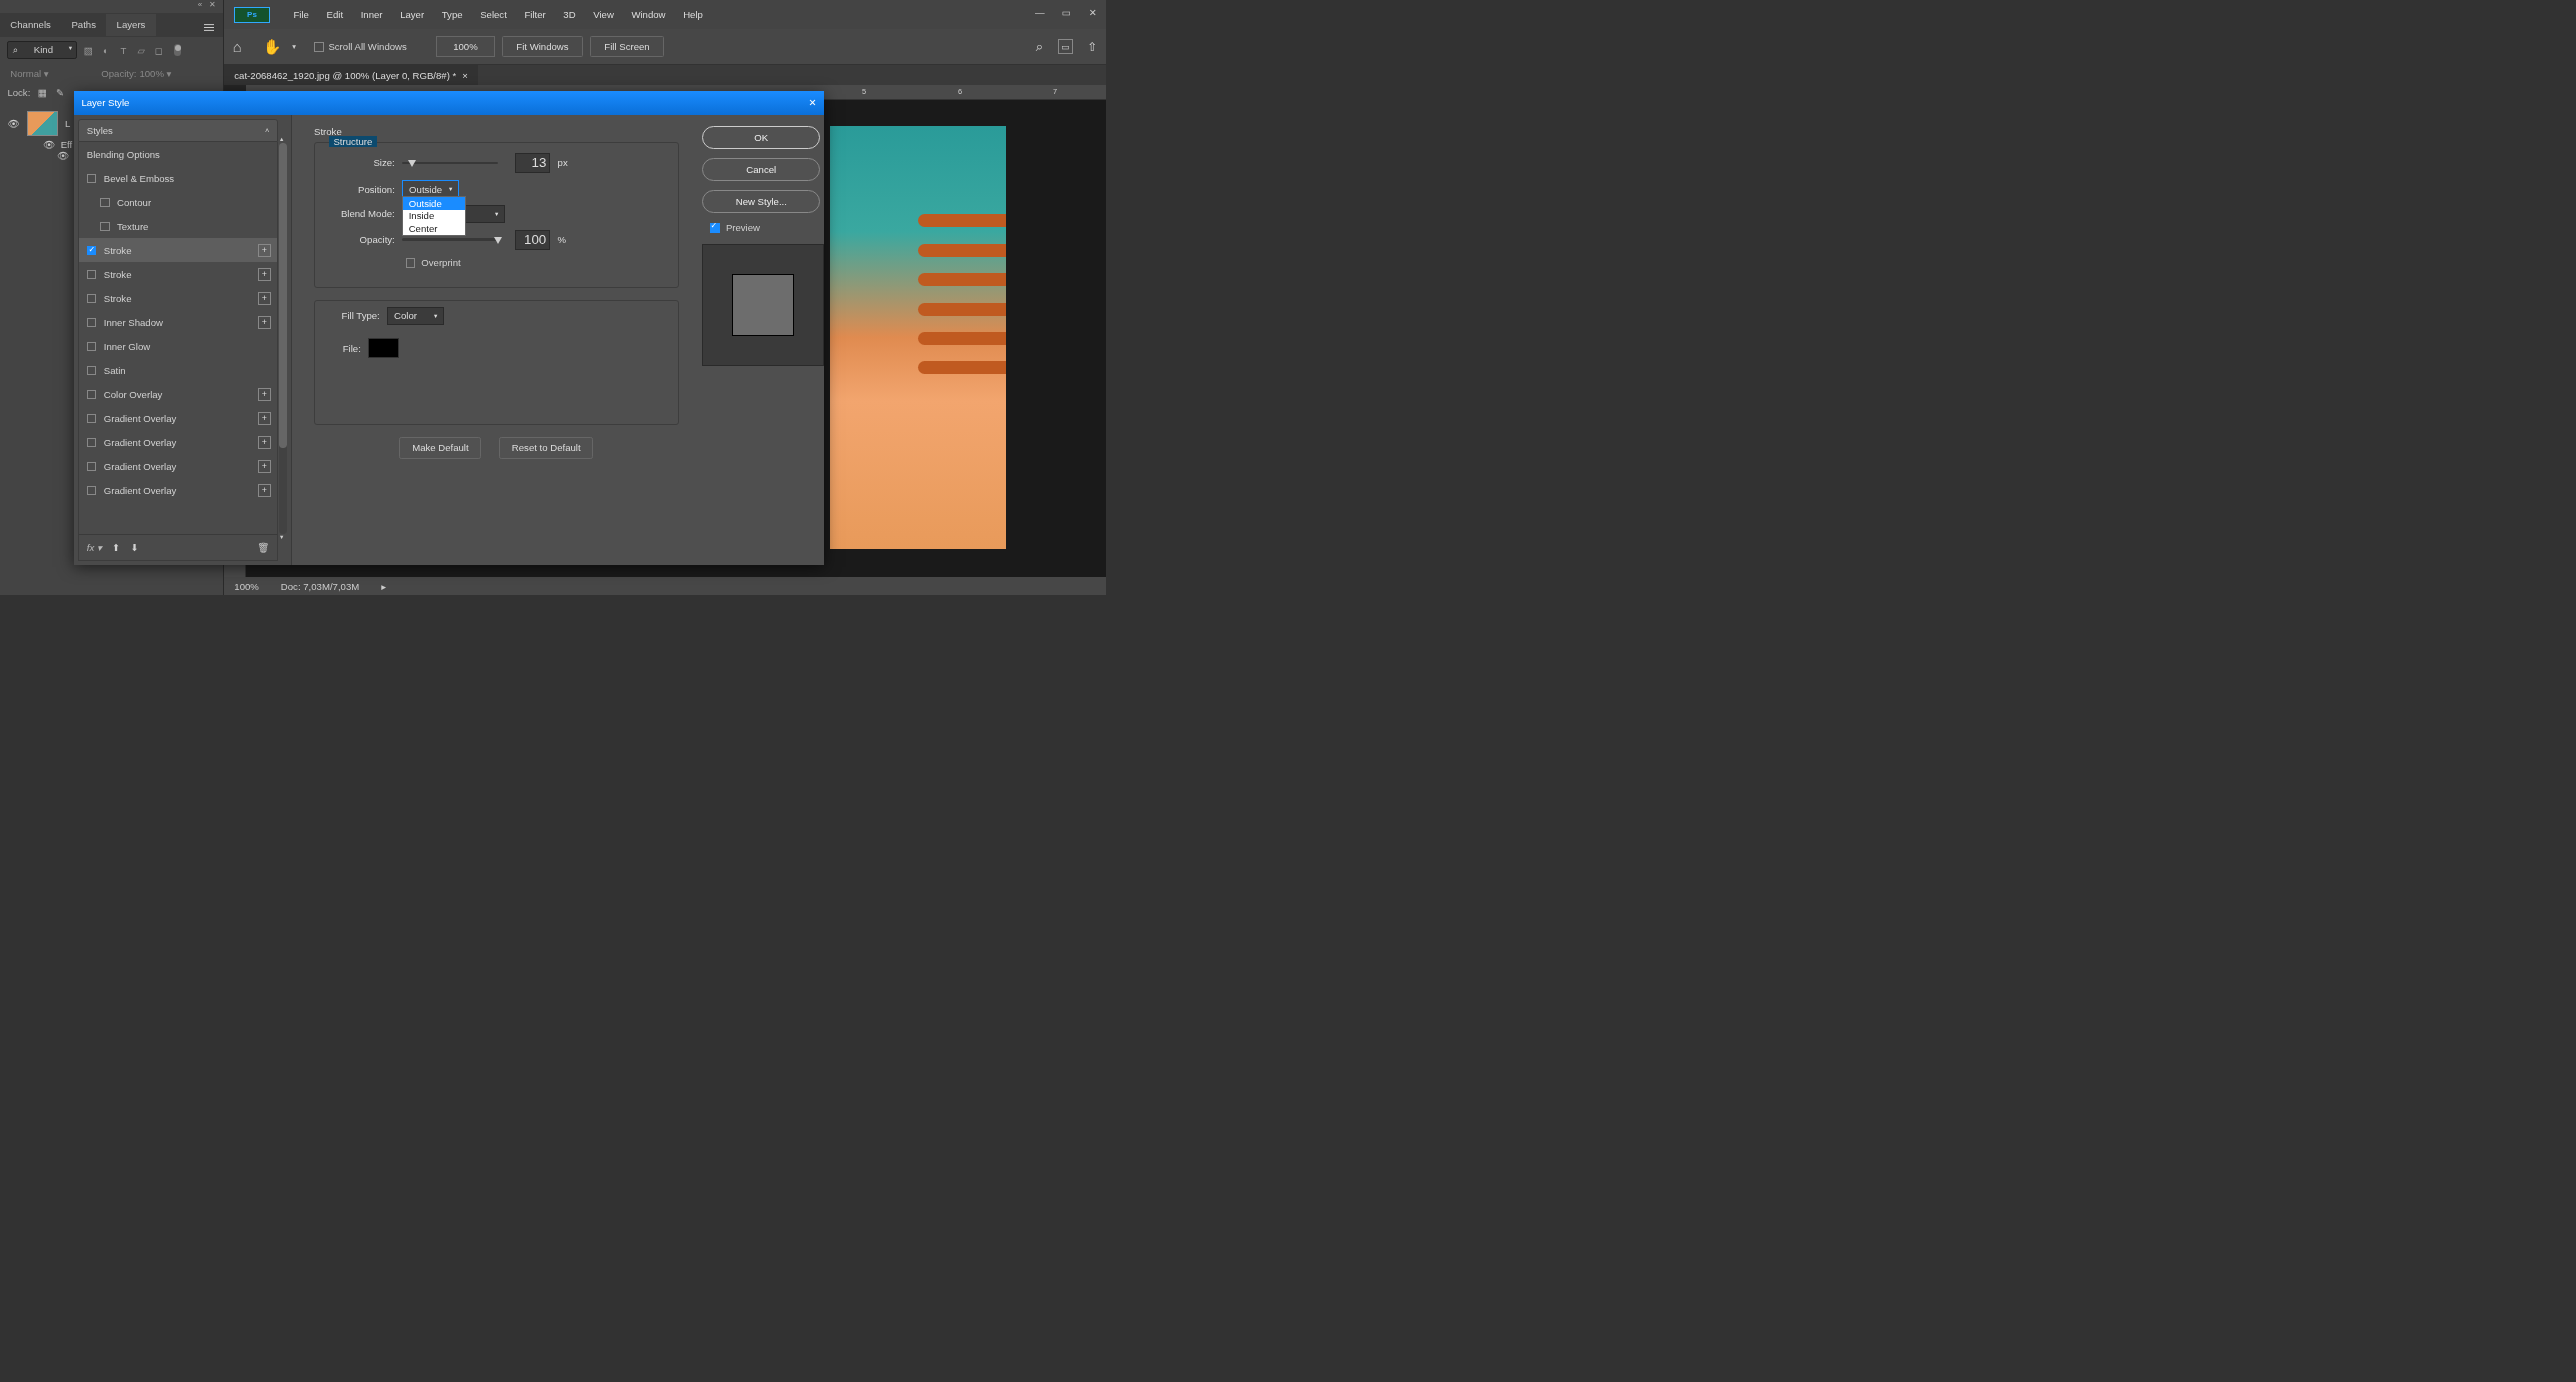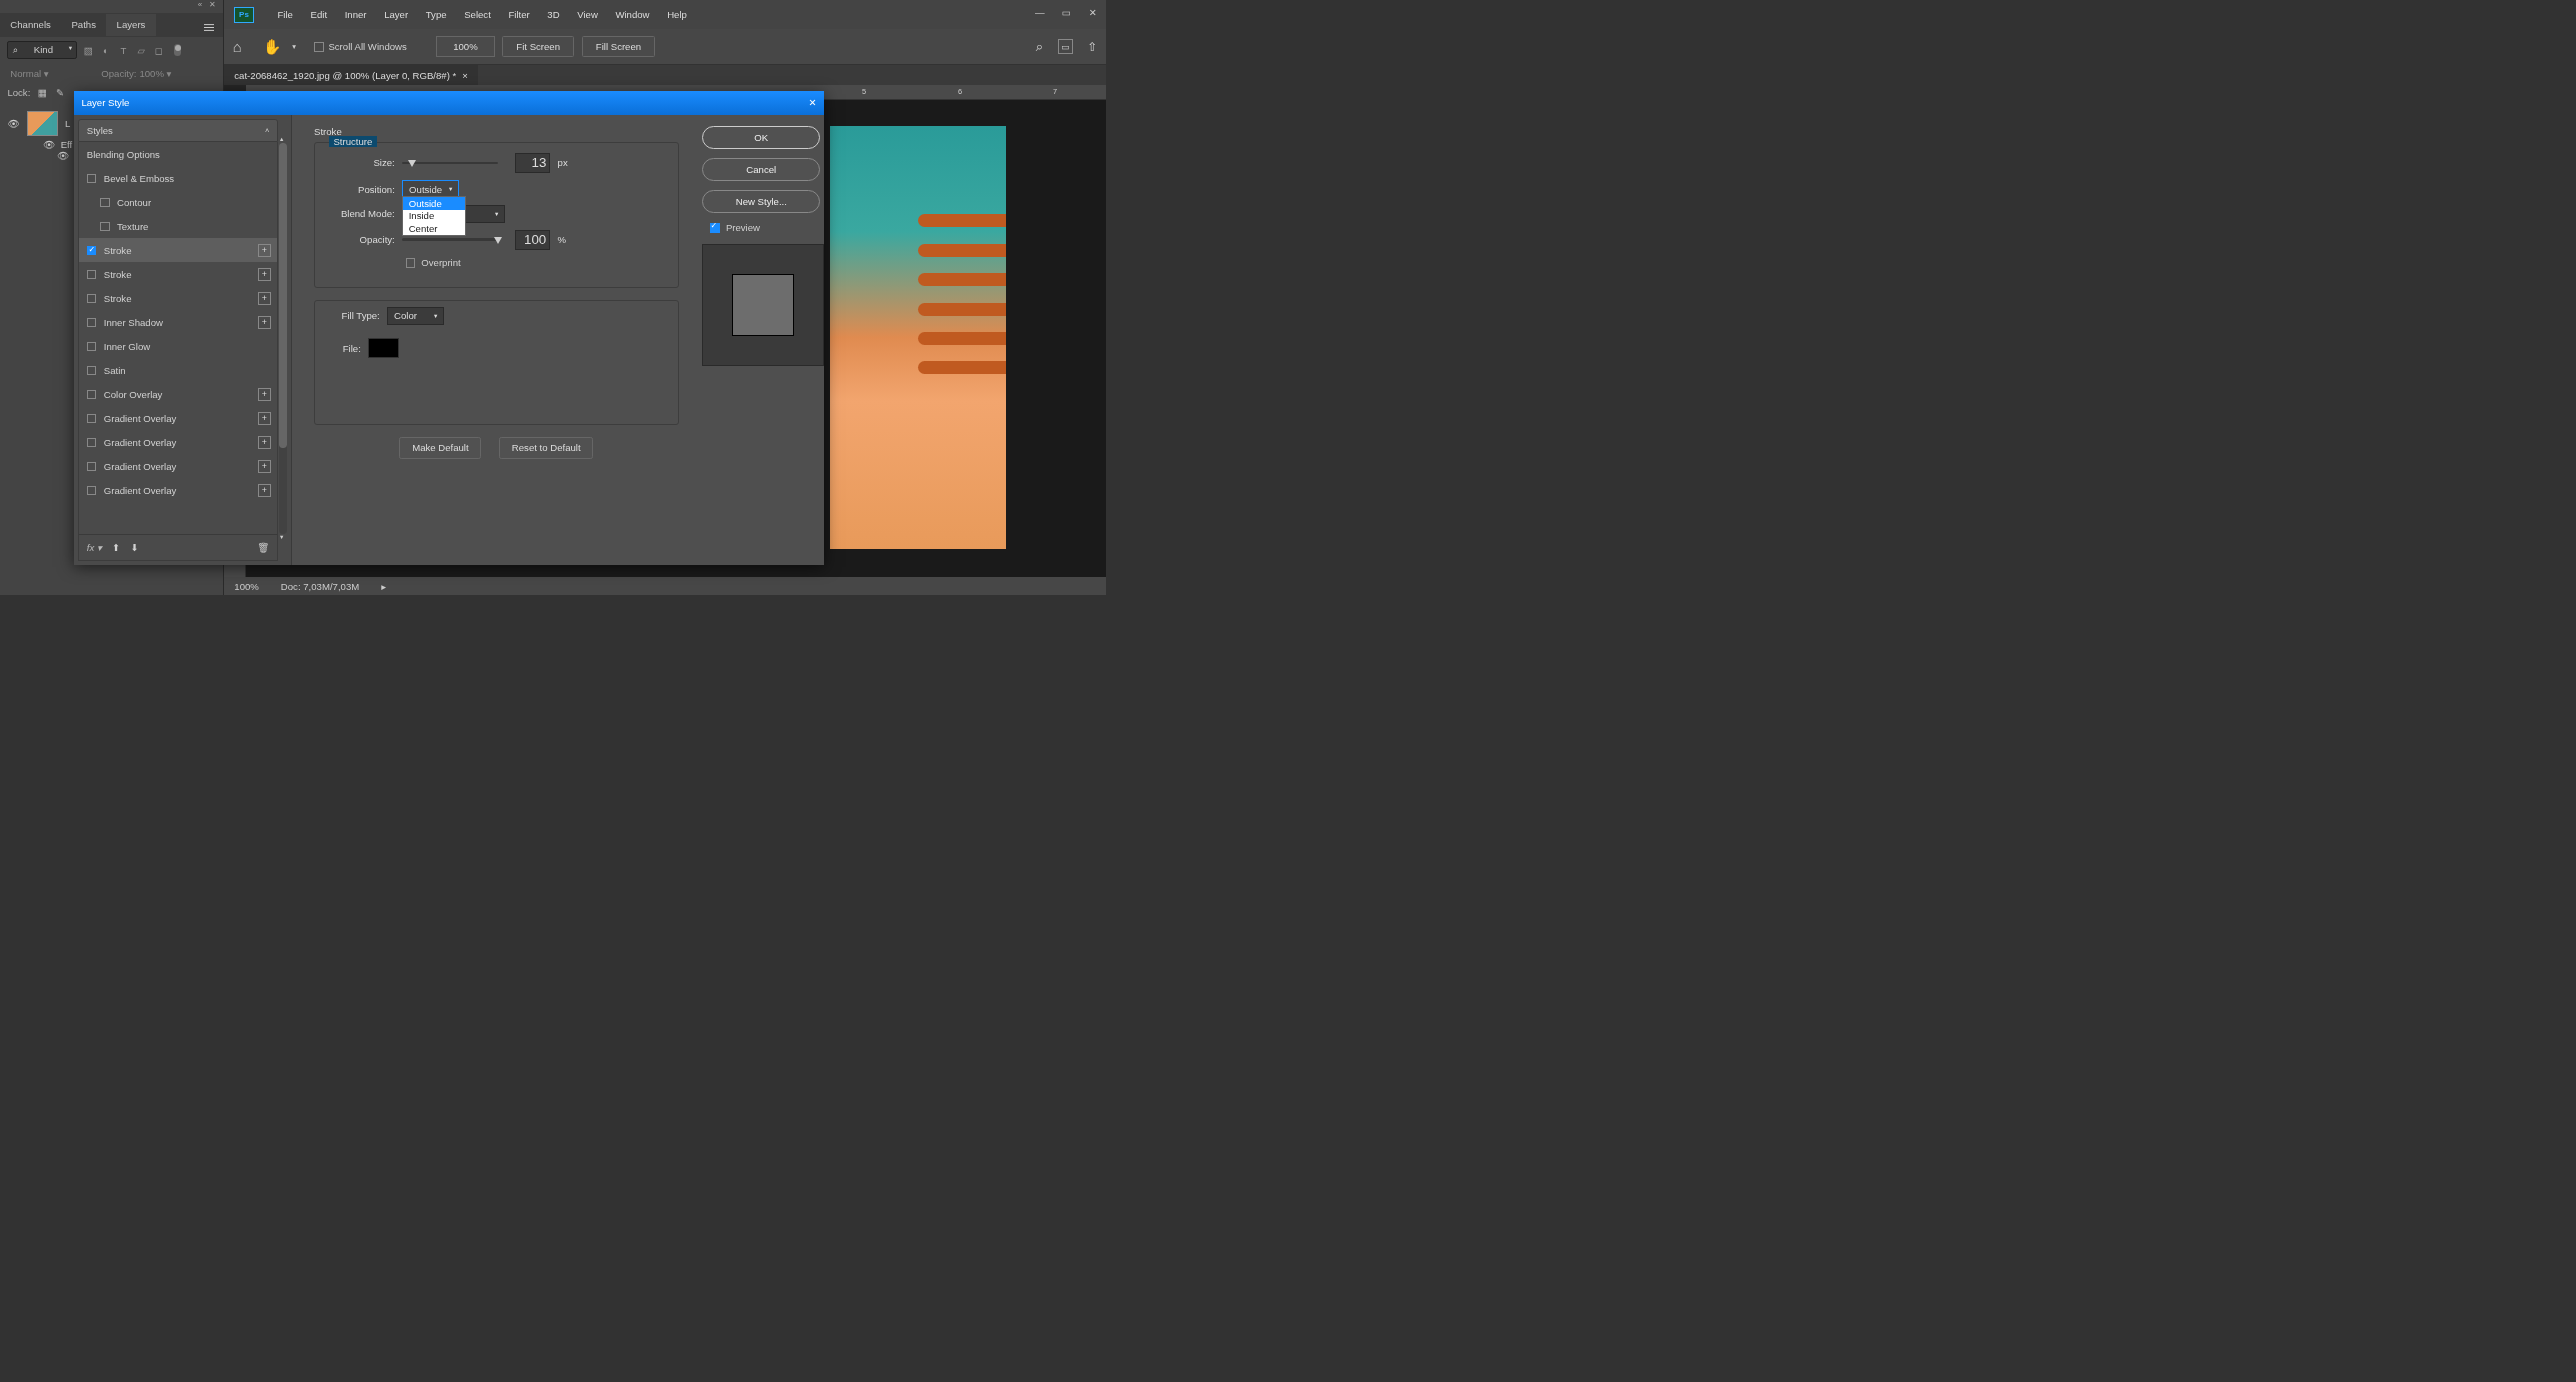--- a/index.html
+++ b/index.html
@@ -1,20 +1,20 @@
 <!DOCTYPE html>
 <html style="font-size:11.8px"><head>
 <meta charset="utf-8">
 <style>
   * { margin: 0; padding: 0; box-sizing: border-box; font-family: "Segoe UI", Arial, sans-serif; }
   body { background: #323232; color: #d1d1d1; font-size: 9.6px; overflow: hidden; width: 1106px; height: 595px; position: relative; }
   
   
   .app-menu { background: #444444; height: 29px; display: flex; align-items: center; padding-left: 234px; }
-  .ps-logo { width: 20px; height: 16px; background: #14532d; border: 0.7px solid #31a8ff; display: flex; align-items: center; justify-content: center; color: #31a8ff; font-weight: bold; font-size: 8px; margin-right: 14.7px; }
+  .ps-logo { width: 36px; height: 16px; background: #14532d; border: 0.7px solid #31a8ff; display: flex; align-items: center; justify-content: center; color: #31a8ff; font-weight: bold; font-size: 8px; margin-right: 14.7px; }
   .menu-item { padding: 0 8.8px; cursor: pointer; color: #ddd; }
   .window-controls { position: absolute; right: 7.4px; top: 7.4px; display: flex; gap: 14.7px; color: #ccc;}
   .win-btn { width: 11.8px; text-align: center; cursor: pointer; }
 
   
   .left-dock { position: absolute; left: 0; top: 0; width: 224px; height: 100%; background: #444444; border-right: 0.7px solid #2a2a2a; }
   .dock-chevrons { height: 13.2px; text-align: right; padding-right: 7.4px; color: #aaa; font-size: 8px;}
   .panel-tabs { height: 23.5px; display: flex; background: #3a3a3a; align-items: center; }
   .ptab { padding: 5.9px 10.3px; color: #ccc; cursor: pointer; }
   .ptab.active { background: #444444; }
@@ -147,21 +147,21 @@
     <div class="win-btn">✕</div>
   </div>
 </div>
 
 <div class="options-bar">
   <span class="opt-home">⌂</span>
   <span class="opt-hand">✋</span>
   <span class="opt-chev">▾</span>
   <span style="margin-left:10.3px"><span class="opt-check"></span><span>Scroll All Windows</span></span>
   <span class="zoom-box" style="margin-left:22px">100%</span>
-  <span class="opt-btn">Fit Screen</span>
+  <span class="opt-btn">Fit Windows</span>
   <span class="opt-btn">Fill Screen</span>
   <div class="options-right">
     <span style="font-size:13.2px">⌕</span>
     <span class="opt-icon">▭</span>
     <span style="font-size:11.8px">⇧</span>
   </div>
 </div>
 
 <div class="doc-bar">
   <div class="doc-tab">

